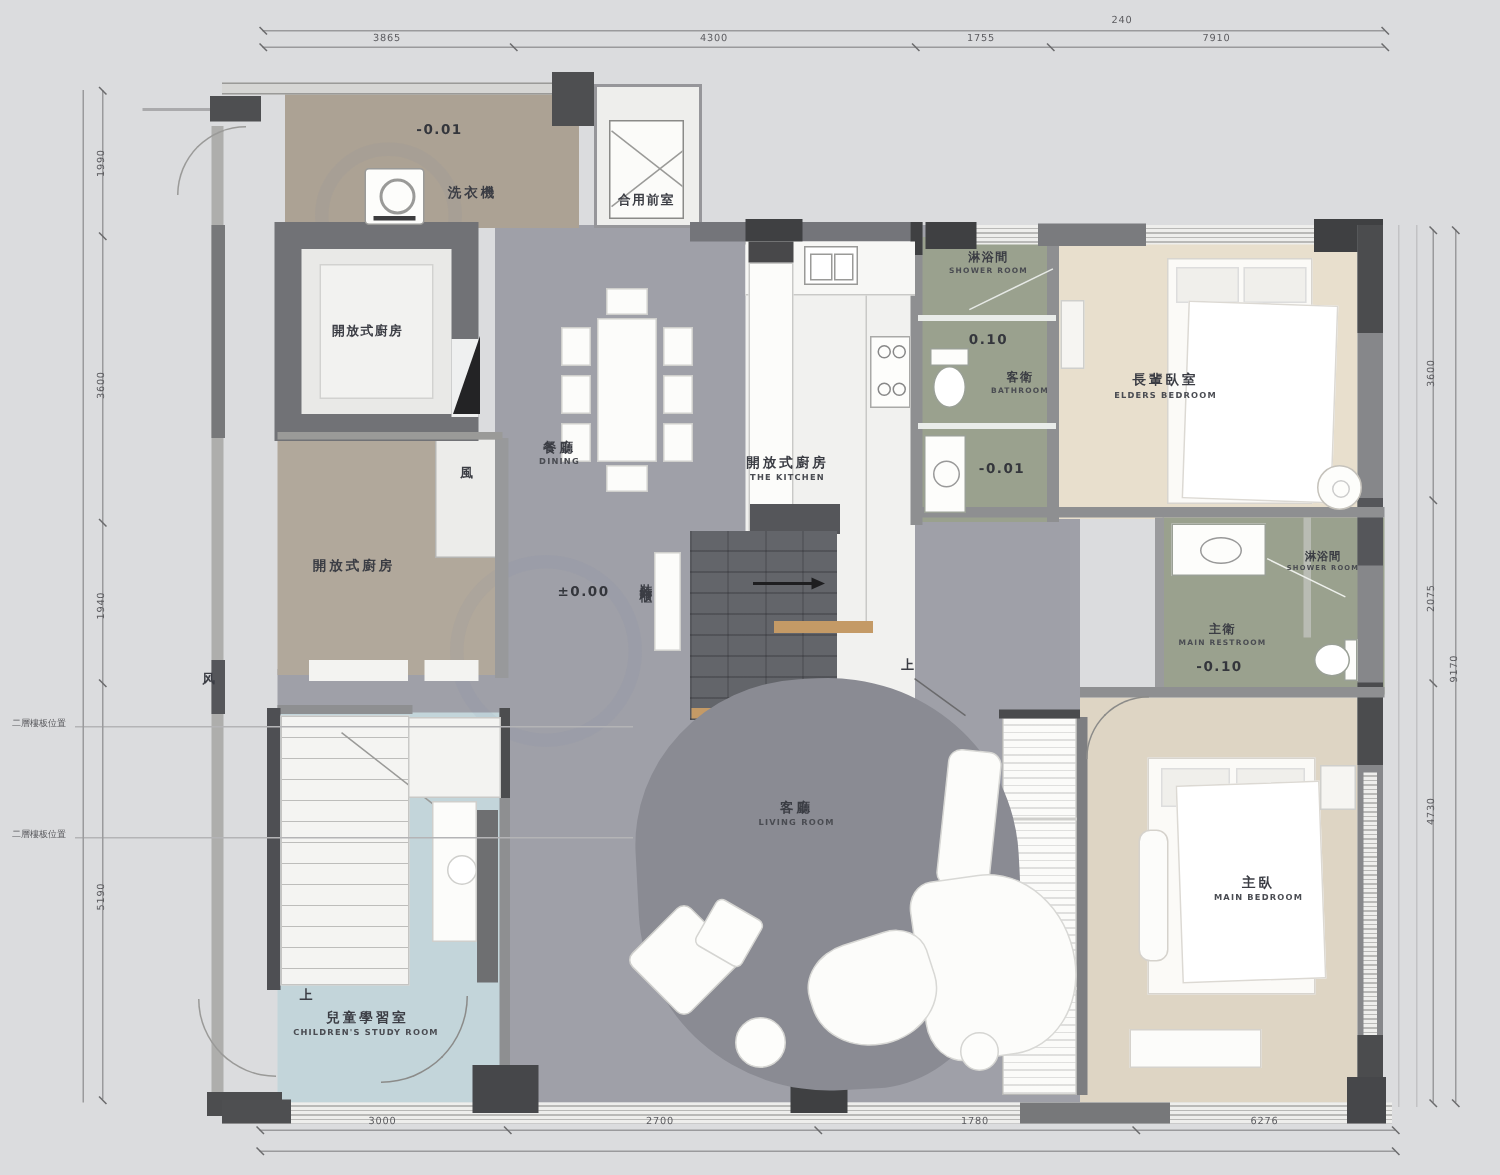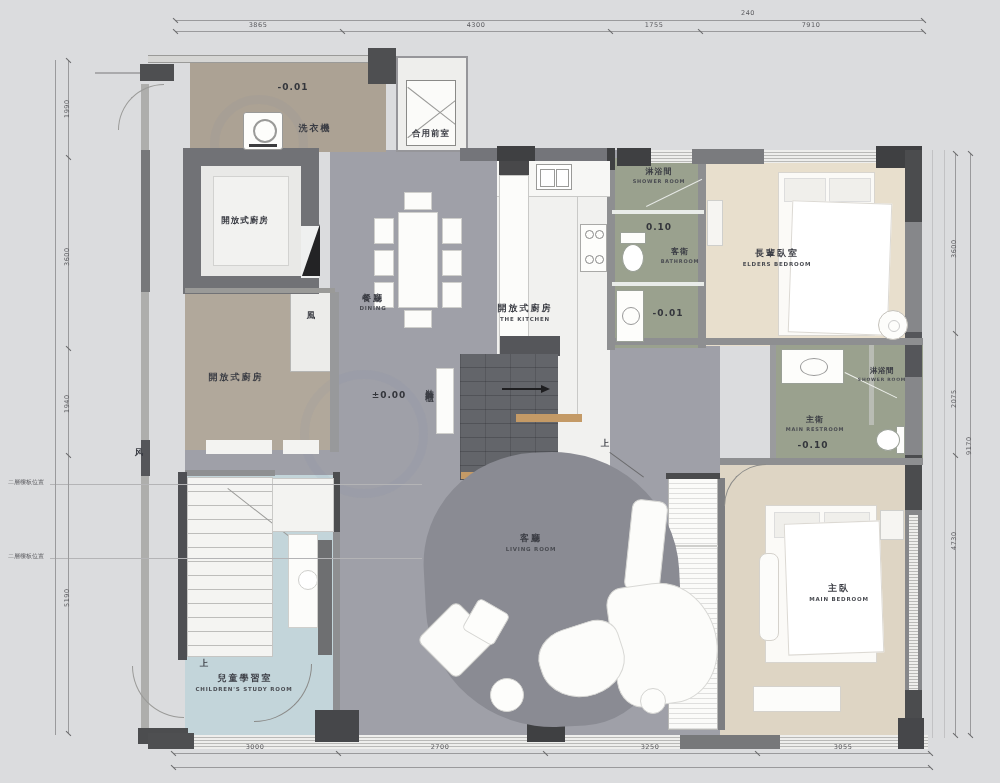--- a/index.html
+++ b/index.html
@@ -263,22 +263,22 @@
   <div class="dim" style="left:811px;top:21px;">7910</div>
 
   <div class="dline" style="left:173px;top:753px;width:757px;height:1px;"></div>
   <div class="tick" style="left:170px;top:753px;"></div>
     <div class="tick" style="left:335px;top:753px;"></div>
     <div class="tick" style="left:542px;top:753px;"></div>
     <div class="tick" style="left:754px;top:753px;"></div>
     <div class="tick" style="left:927px;top:753px;"></div>
   <div class="dim" style="left:255px;top:743px;">3000</div>
   <div class="dim" style="left:440px;top:743px;text-align:center;">2700</div>
-  <div class="dim" style="left:650px;top:743px;">3250</div>
-  <div class="dim" style="left:843px;top:743px;">3055</div>
+  <div class="dim" style="left:650px;top:743px;">1780</div>
+  <div class="dim" style="left:843px;top:743px;">6276</div>
   <div class="dline" style="left:173px;top:767px;width:757px;height:1px;"></div>
   <div class="tick" style="left:170px;top:767px;"></div>
     <div class="tick" style="left:927px;top:767px;"></div>
 
   <div class="dline" style="left:55px;top:60px;width:1px;height:675px;"></div>
   <div class="dline" style="left:68px;top:60px;width:1px;height:673px;"></div>
   <div class="tick" style="left:65px;top:60px;"></div>
     <div class="tick" style="left:65px;top:157px;"></div>
     <div class="tick" style="left:65px;top:348px;"></div>
     <div class="tick" style="left:65px;top:455px;"></div>

